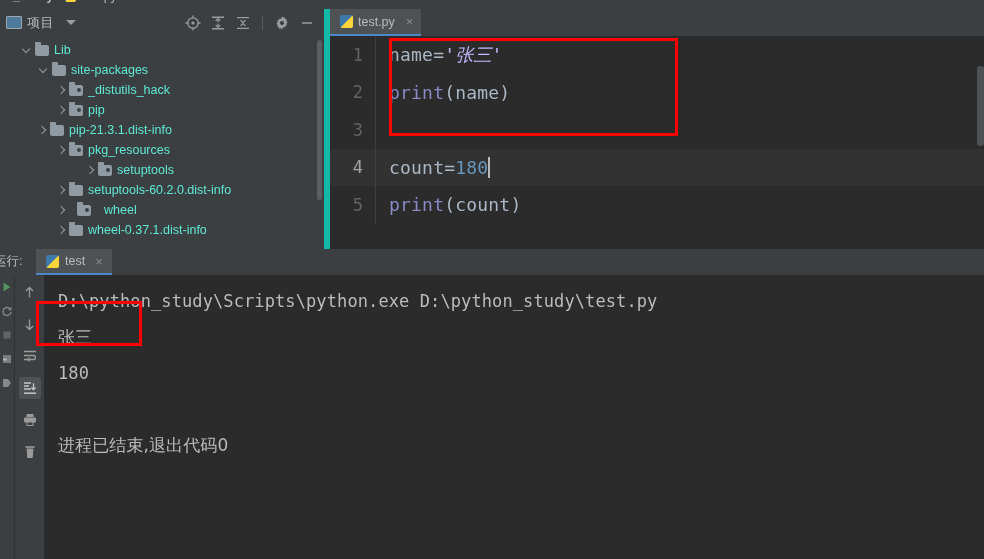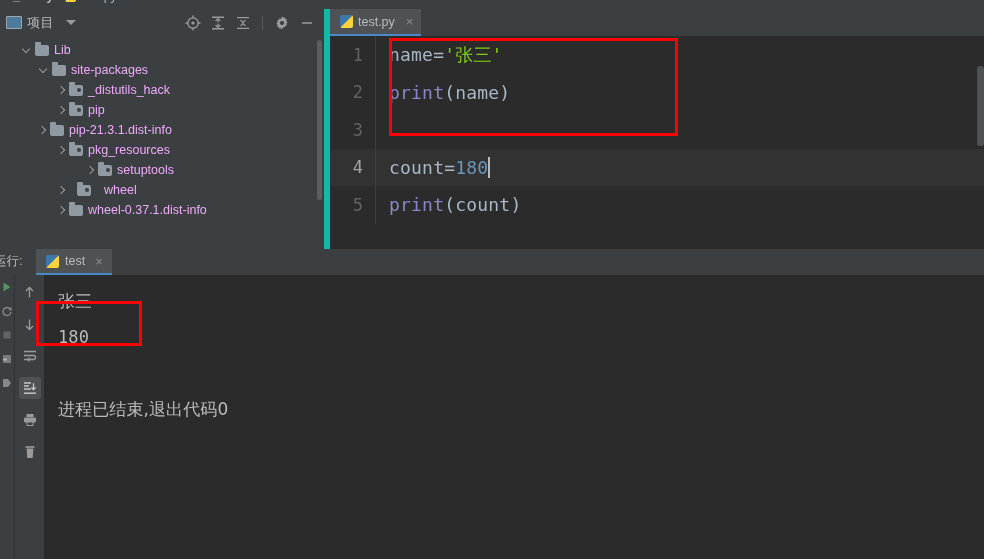--- a/index.html
+++ b/index.html
@@ -89,21 +89,21 @@
     position: relative; background: #8f9aa3; border-radius: 1px 2px 2px 2px;
   }
   .folder::before {
     content: ""; position: absolute; left: 0; top: -3px;
     width: 6px; height: 3px; background: #8f9aa3; border-radius: 1px 1px 0 0;
   }
   .folder.module::after {
     content: ""; position: absolute; right: 2px; top: 3.5px;
     width: 4px; height: 4px; border-radius: 50%; background: #3c3f41;
   }
-  .node-label { color: #f0abfc; }
+  .node-label { color: #5eead4; }
   .node-label.root { font-weight: bold; color: #dcdcdc; }
   .node-sub { color: #808080; margin-left: 6px; font-size: 12px; }
   .tree-scroll {
     position: absolute; right: 2px; top: 4px; width: 5px; height: 160px;
     background: #5b5e60; border-radius: 3px;
   }
 
   
   .editor-area {
     position: absolute; left: 330px; top: 9px; width: 654px; height: 240px;
@@ -142,21 +142,21 @@
   .gutter.cur { color: #a4a3a3; }
   .vline {
     width: 1px; flex: 0 0 1px; height: 100%; background: #3c3f41;
   }
   .code-text {
     padding-left: 13px;
     font-family: "DejaVu Sans Mono", "Liberation Mono", monospace;
     font-size: 18px; color: #a9b7c6; white-space: pre;
     letter-spacing: .2px;
   }
-  .tok-str { color: #84cc16; }
+  .tok-str { color: #c4b5fd; font-style: italic; }
   .tok-num { color: #6897bb; }
   .tok-fn  { color: #8888c6; }
   .tok-def { color: #a9b7c6; }
   .caret {
     display: inline-block; width: 1.5px; height: 21px; background: #bbbbbb;
     vertical-align: -4px; margin-left: 0px;
   }
   .ed-scroll-v {
     position: absolute; right: 0px; top: 30px; width: 7px; height: 80px;
     background: #4e5254; border-radius: 3px;
@@ -301,20 +301,25 @@
           </div>
           <div class="tree-row" style="padding-left: 55px;">
             <span class="arrow right"></span>
             <span class="folder module"></span>
             <span class="node-label">pkg_resources</span>
           </div>
           <div class="tree-row" style="padding-left: 84px;">
             <span class="arrow right"></span>
             <span class="folder module"></span>
             <span class="node-label">setuptools</span>
+          </div>
+          <div class="tree-row" style="padding-left: 55px;">
+            <span class="arrow right"></span>
+            <span class="folder"></span>
+            <span class="node-label">setuptools-60.2.0.dist-info</span>
           </div>
           <div class="tree-row" style="padding-left: 55px; gap: 8px;">
             <span class="arrow right"></span>
             <span class="folder module"></span>
             <span class="node-label">wheel</span>
           </div>
           <div class="tree-row" style="padding-left: 55px;">
             <span class="arrow right"></span>
             <span class="folder"></span>
             <span class="node-label">wheel-0.37.1.dist-info</span>
@@ -430,20 +435,21 @@
         <div class="cs-btn">
           <svg width="16" height="16" viewBox="0 0 16 16">
             <rect x="3.5" y="2.2" width="9" height="1.6" fill="#9b9b9b"></rect>
             <path d="M4.6 4.4H11.4L10.7 14H5.3Z" fill="#9b9b9b"></path>
           </svg>
         </div>
       </div>
 
       <div class="console">
         <div id="console-lines">
+            <div class="out-line">D:\python_study\Scripts\python.exe D:\python_study\test.py</div>
             <div class="out-line cn">张三</div>
             <div class="out-line">180</div>
             <div class="out-line">&nbsp;</div>
             <div class="out-line cn">进程已结束,退出代码0</div>
           </div>
       </div>
     </div>
   </div>
 
   <div id="annot-layer">

